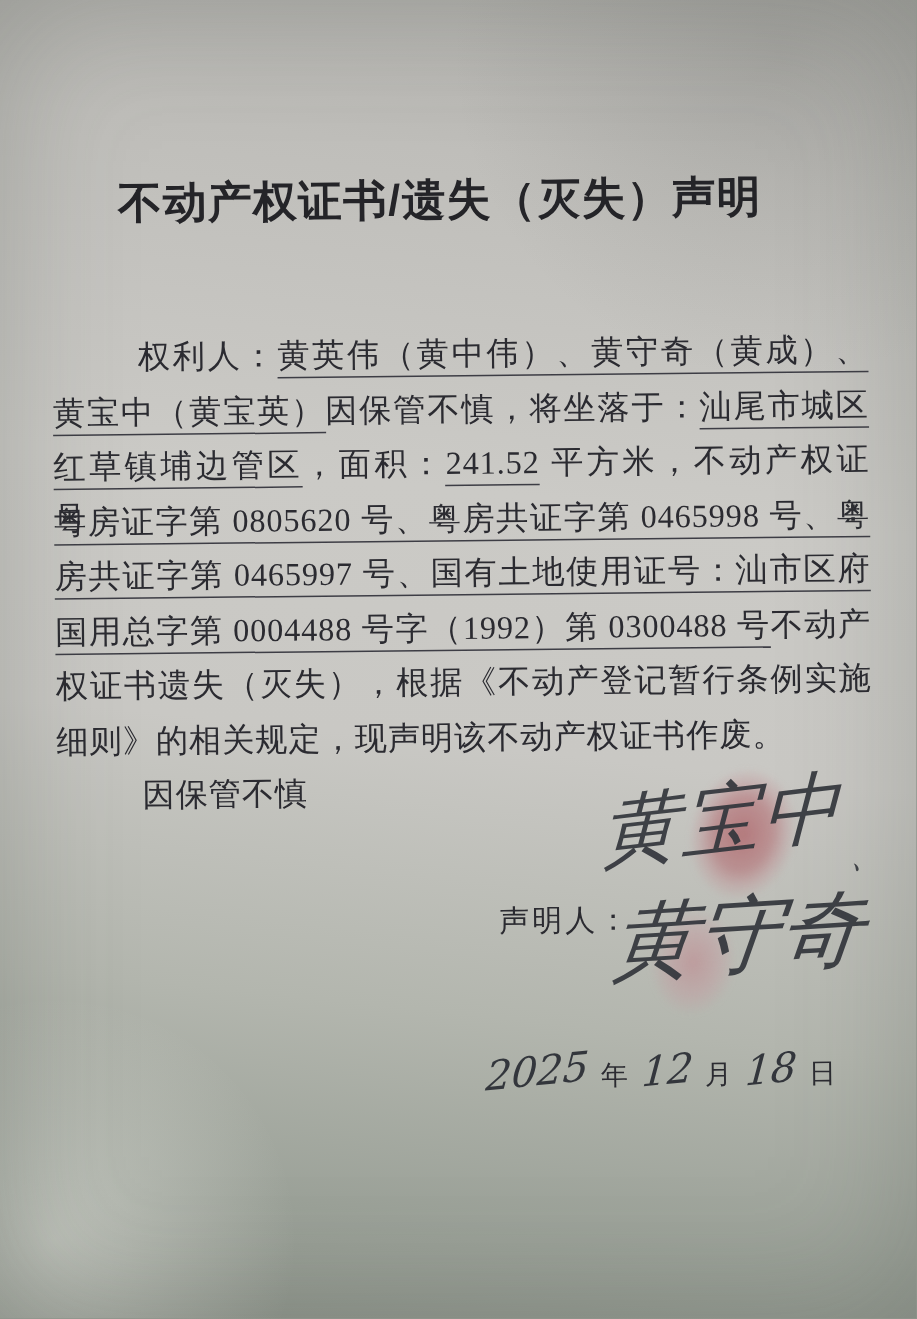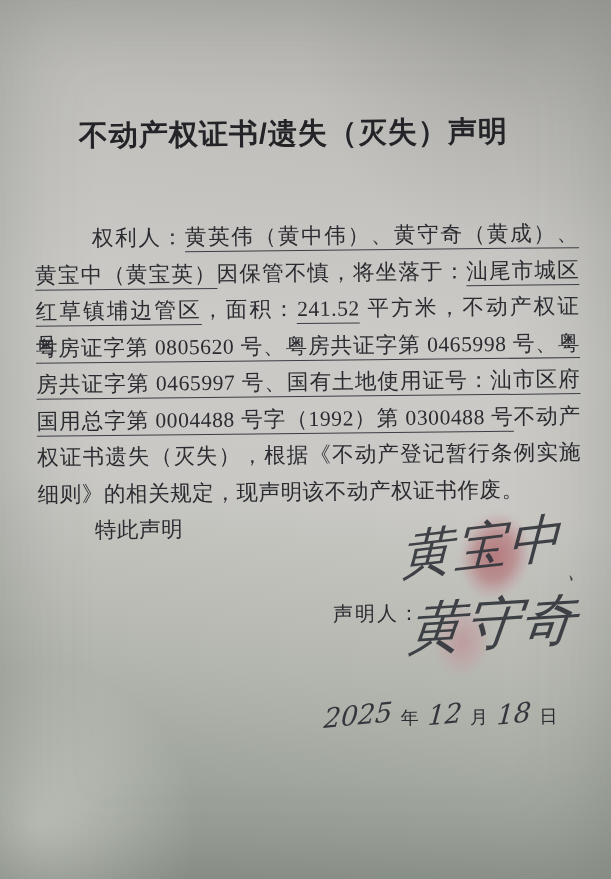--- a/index.html
+++ b/index.html
@@ -88,21 +88,21 @@
 
     <div class="body-par">
         <div class="line indent fill"><span class="seg">权利人：</span><span class="seg u">黄英伟（黄中伟）、黄守奇（黄成）、</span></div>
         <div class="line fill"><span class="seg u">黄宝中（黄宝英）</span><span class="seg">因保管不慎，将坐落于：</span><span class="seg u">汕尾市城区</span></div>
         <div class="line fill"><span class="seg u">红草镇埔边管区</span><span class="seg">，面积：</span><span class="seg u">241.52</span><span class="seg"> 平方米，不动产权证号：</span></div>
         <div class="line fill"><span class="seg u">粤房证字第 0805620 号、粤房共证字第 0465998 号、粤</span></div>
         <div class="line fill"><span class="seg u">房共证字第 0465997 号、国有土地使用证号：汕市区府</span></div>
         <div class="line fill"><span class="seg u">国用总字第 0004488 号字（1992）第 0300488 号</span><span class="seg">不动产</span></div>
         <div class="line fill"><span class="seg">权证书遗失（灭失），根据《不动产登记暂行条例实施</span></div>
         <div class="line"><span class="seg">细则》的相关规定，现声明该不动产权证书作废。</span></div>
-        <div class="line indent"><span class="seg">特此声明</span></div>
+        <div class="line indent"><span class="seg">因保管不慎</span></div>
       </div>
 
     <div class="fingerprint fp1"></div>
     <div class="handwriting sig1">黄宝中</div>
     <div class="handwriting pen-tick">、</div>
 
     <div class="declarant-label">声明人：</div>
     <div class="fingerprint fp2"></div>
     <div class="handwriting sig2">黄守奇</div>
 

